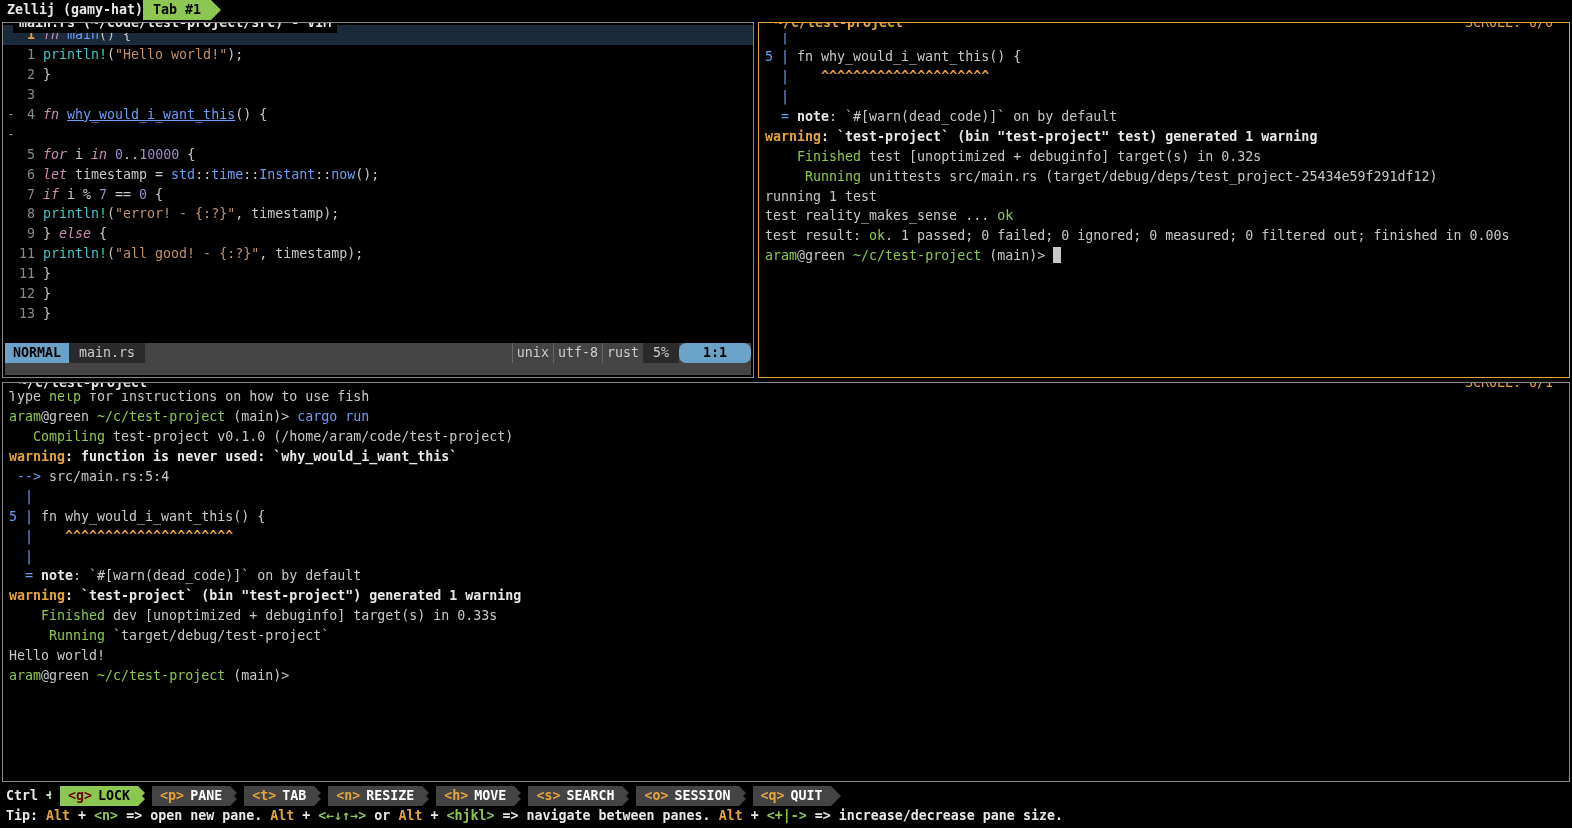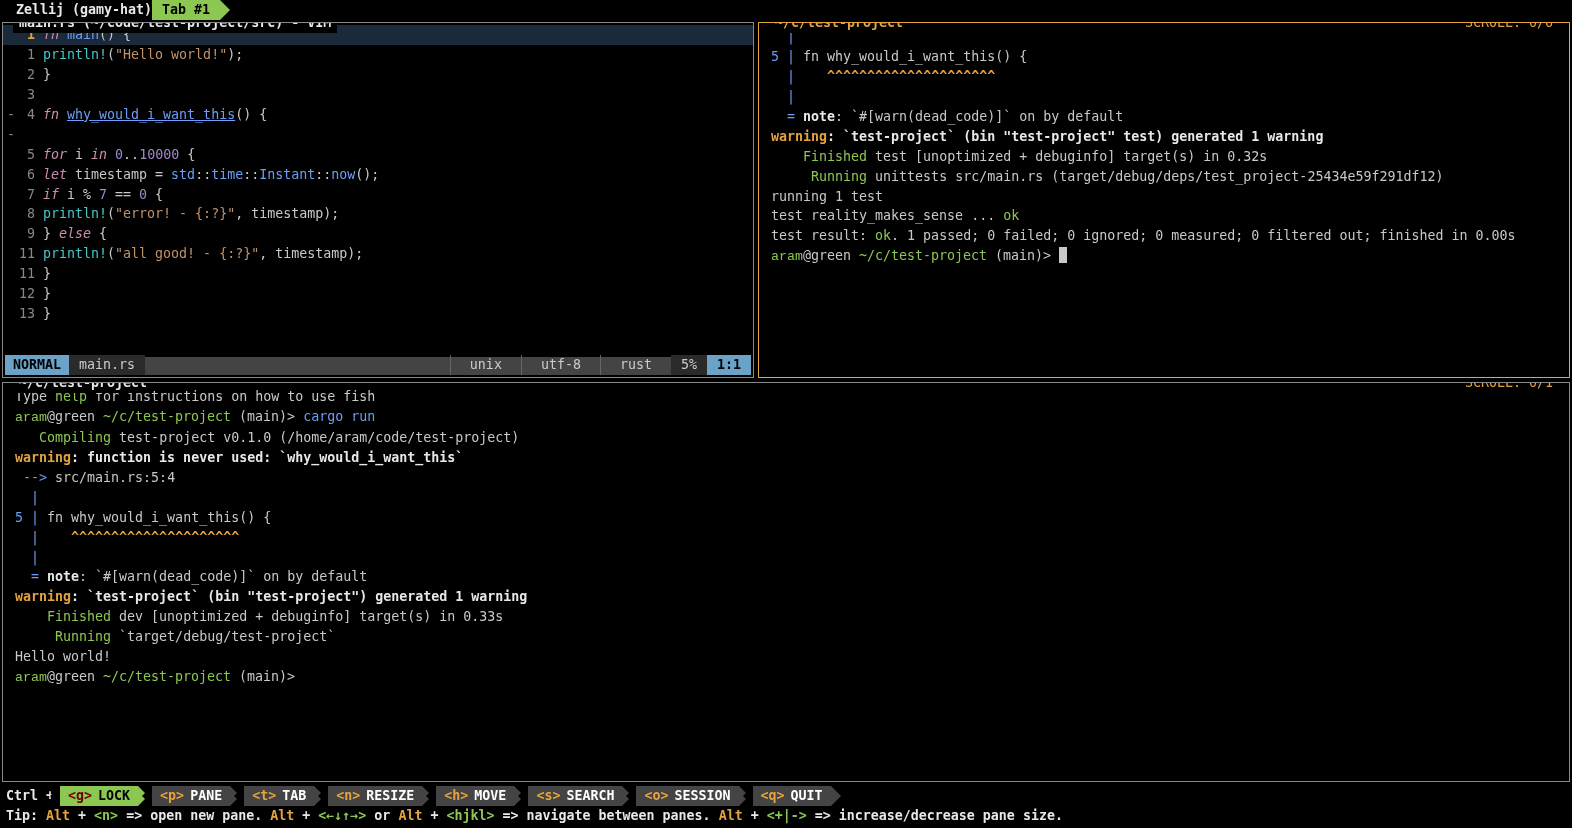--- a/index.html
+++ b/index.html
@@ -21,27 +21,27 @@
     --mid-gray: #444444;
     --select-bg: #1a2a3a;
   }
   * { box-sizing: border-box; }
   html,body { margin:0; padding:0; background:var(--bg); color:var(--fg);
     font-family: "Menlo","Consolas","DejaVu Sans Mono",monospace;
     font-size:13.3px; line-height:1.5; width:1572px; height:828px; overflow:hidden;
   }
   .screen { width:1572px; height:828px; display:flex; flex-direction:column; }
   
-  .topbar { height:20px; display:flex; align-items:center; padding:0 16px; gap:0; }
+  .topbar { height:20px; display:flex; align-items:center; padding:0 7px; gap:0; }
   .session { font-weight:bold; color:var(--white); }
   .tab { background:var(--green); color:#000; font-weight:bold; padding:0 10px; position:relative; }
   .tab::after { content:""; position:absolute; right:-10px; top:0; border-left:10px solid var(--green); border-top:10px solid transparent; border-bottom:10px solid transparent; }
   
   .main { flex:1; display:grid; grid-template-columns: 756px 1fr; grid-template-rows: 360px 1fr; gap:0; }
-  .pane { border:1px solid var(--dim); margin:2px; position:relative; padding:4px 12px; overflow:hidden; }
+  .pane { border:1px solid var(--dim); margin:2px; position:relative; padding:4px 6px; overflow:hidden; }
   .pane.active { border-color:var(--yellow); }
   .pane-title { position:absolute; top:-10px; left:10px; background:var(--bg); padding:0 6px; font-weight:bold; color:var(--white); }
   .pane-title.active { color:var(--yellow); }
   .scroll-ind { position:absolute; top:-10px; right:10px; background:var(--bg); padding:0 6px; color:var(--yellow); }
   .pane-body { white-space:pre; }
   
   .vim { padding:0; }
   .vim .vim-content { padding:2px 0; }
   .vim-line { display:flex; }
   .gutter { width:14px; text-align:right; color:var(--dim); padding-right:2px; }
@@ -49,34 +49,34 @@
   .lnum.cur { color:var(--yellow); font-weight:bold; }
   .code { flex:1; }
   .hl-line { background:var(--select-bg); }
   .kw { color:var(--kw);font-style:italic; }
   .mac { color:var(--cyan); }
   .fn { color:var(--blue); }
   .str { color:var(--strtxt); }
   .num { color:var(--num); }
   .ty { color:var(--blue);margin-top:9px; }
   .under { text-decoration:underline; }
-  .vim-status { position:absolute; bottom:2px; left:2px; right:2px; height:18px; display:flex; background:var(--mid-gray); color:#ccc; align-items:flex-end; }
+  .vim-status { position:absolute; bottom:2px; left:2px; right:2px; height:32px; display:flex; background:var(--mid-gray); color:#ccc; align-items:flex-start; }
   .vim-status .mode { background:#6aa2c8; color:#000; font-weight:bold; padding:0 8px; }
   .vim-status .file { background:var(--dark-gray); padding:0 10px; }
   .vim-status .spacer { flex:1; }
-  .vim-status .seg { padding:0 19px; border-left:1px solid #666; }
+  .vim-status .seg { padding:0 4px; border-left:1px solid #666; }
   .vim-status .pct { background:var(--dark-gray); padding:0 10px; }
-  .vim-status .pos { background:#6aa2c8; color:#000; font-weight:bold; padding:0 10px; }
+  .vim-status .pos { background:#6aa2c8; color:#000; font-weight:bold; padding:0 24px;border-radius:7px; }
   
   .grn { color:var(--green); }
   .blu { color:var(--blue); }
   .yel { color:var(--yellow); font-weight:bold; }
   .wht { color:var(--white); font-weight:bold; }
   .cursor { display:inline-block; width:8px; height:16px; background:var(--fg); vertical-align:text-bottom; }
-  .prompt-user { color:var(--green);font-family:Liberation Mono, monospace; }
+  .prompt-user { color:var(--green); }
   .prompt-path { color:var(--green); }
   
   .bottom { height:44px; padding:2px 6px; }
   .keybar { display:flex; align-items:center; gap:0; height:20px; }
   .ctx { font-weight:bold; color:var(--white); margin-right:6px;}
   .kbtn { background:var(--mid-gray); color:#fff; font-weight:bold; padding:0 8px; position:relative; margin-right:14px; display:flex; gap:6px; align-items:center; }
   .kbtn::before { content:""; position:absolute; left:-10px; top:0; border-left:10px solid var(--bg); border-top:10px solid transparent; border-bottom:10px solid transparent; transform:scaleX(-1); }
   .kbtn::after { content:""; position:absolute; right:-10px; top:0; border-left:10px solid var(--mid-gray); border-top:10px solid transparent; border-bottom:10px solid transparent; }
   .kbtn.active { background:var(--green); color:#000; }
   .kbtn.active::after { border-left-color:var(--green); }

